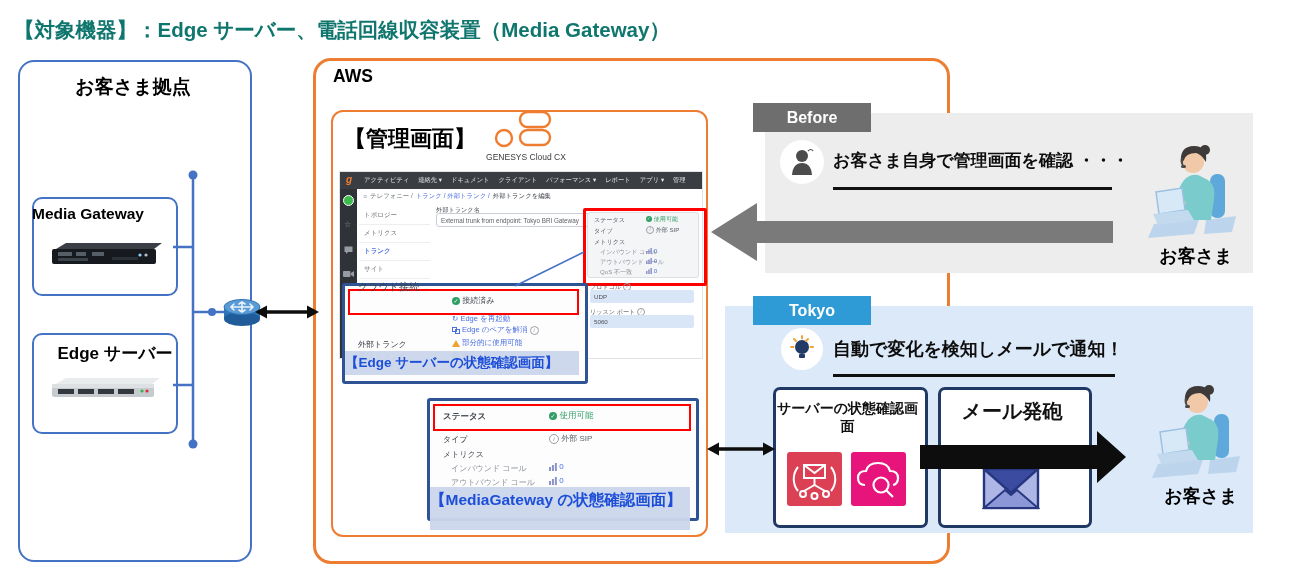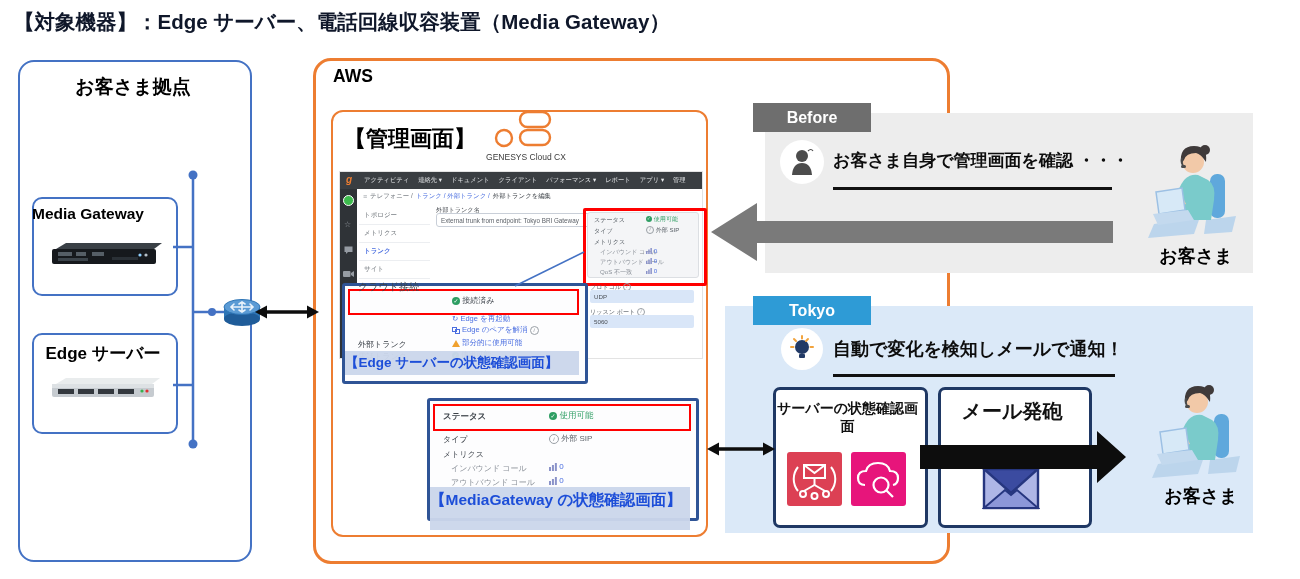--- a/index.html
+++ b/index.html
@@ -24,41 +24,41 @@
   .warn{display:inline-block;width:0;height:0;border-left:4px solid transparent;border-right:4px solid transparent;border-bottom:7px solid #F0A12E;vertical-align:middle;}
   .field{background:#D9E6F8;border-radius:2px;color:#4a4f55;}
   .badge{color:#fff;font-weight:700;font-size:16px;display:flex;align-items:center;justify-content:center;}
   .sb-item{height:18px;line-height:18px;padding-left:5px;font-size:6.5px;border-bottom:1px solid #eceef1;color:#6a7076;width:66px;}
 </style>
 </head>
 <body>
 
 <div id="canvas">
 
-  <div class="abs b cjk" style="left:14px;top:8px;font-size:20.5px;color:#0f172a;">【対象機器】：Edge サーバー、電話回線収容装置（Media Gateway）</div>
+  <div class="abs b cjk" style="left:14px;top:16px;font-size:20.5px;color:#0f766e;">【対象機器】：Edge サーバー、電話回線収容装置（Media Gateway）</div>
 
   <div class="abs blue-box" style="left:18px;top:60px;width:230px;height:498px;border-radius:16px;"></div>
   <div class="abs b cjk" style="left:18px;top:74px;width:230px;text-align:center;font-size:19px;color:#000;">お客さま拠点</div>
 
   <div class="abs blue-box" style="left:32px;top:197px;width:142px;height:95px;border-radius:10px;"></div>
   <div class="abs b cjk" style="left:32px;top:205px;width:142px;text-align:left;font-size:15.5px;color:#000;">Media Gateway</div>
   <svg class="abs" style="left:42px;top:240px;" width="122" height="32" viewBox="0 0 122 32">
     <polygon points="14,9 112,9 120,3 24,3" fill="#3a4046"></polygon>
     <rect x="10" y="9" width="104" height="15" rx="2" fill="#16191d"></rect>
     <rect x="16" y="12" width="14" height="4" fill="#555e66"></rect>
       <rect x="34" y="12" width="10" height="4" fill="#555e66"></rect>
     <rect x="50" y="12" width="12" height="4" fill="#555e66"></rect>
       <rect x="16" y="18" width="30" height="3" fill="#3c444b"></rect>
     <circle cx="98" cy="15" r="1.6" fill="#8fd0ff"></circle>
       <circle cx="104" cy="15" r="1.6" fill="#b7c1c9"></circle>
     <rect x="70" y="17" width="26" height="3" fill="#2a3036"></rect>
   </svg>
 
   <div class="abs blue-box" style="left:32px;top:333px;width:142px;height:97px;border-radius:10px;"></div>
-  <div class="abs b cjk" style="left:32px;top:342px;width:142px;text-align:center;font-size:17px;color:#000;">Edge サーバー</div>
+  <div class="abs b cjk" style="left:44px;top:342px;width:142px;text-align:center;font-size:17px;color:#000;">Edge サーバー</div>
   <svg class="abs" style="left:44px;top:376px;" width="118" height="28" viewBox="0 0 118 28">
     <polygon points="12,8 108,8 116,2 22,2" fill="#e9eced"></polygon>
     <rect x="8" y="8" width="102" height="13" rx="2" fill="#c6cbd0"></rect>
     <rect x="8" y="8" width="102" height="4" fill="#dde1e4"></rect>
     <rect x="14" y="13" width="16" height="5" fill="#33383e"></rect>
       <rect x="34" y="13" width="16" height="5" fill="#33383e"></rect>
     <rect x="54" y="13" width="16" height="5" fill="#33383e"></rect>
       <rect x="74" y="13" width="16" height="5" fill="#33383e"></rect>
     <circle cx="98" cy="15" r="1.6" fill="#37b24d"></circle>
       <circle cx="103" cy="15" r="1.6" fill="#e03131"></circle>

